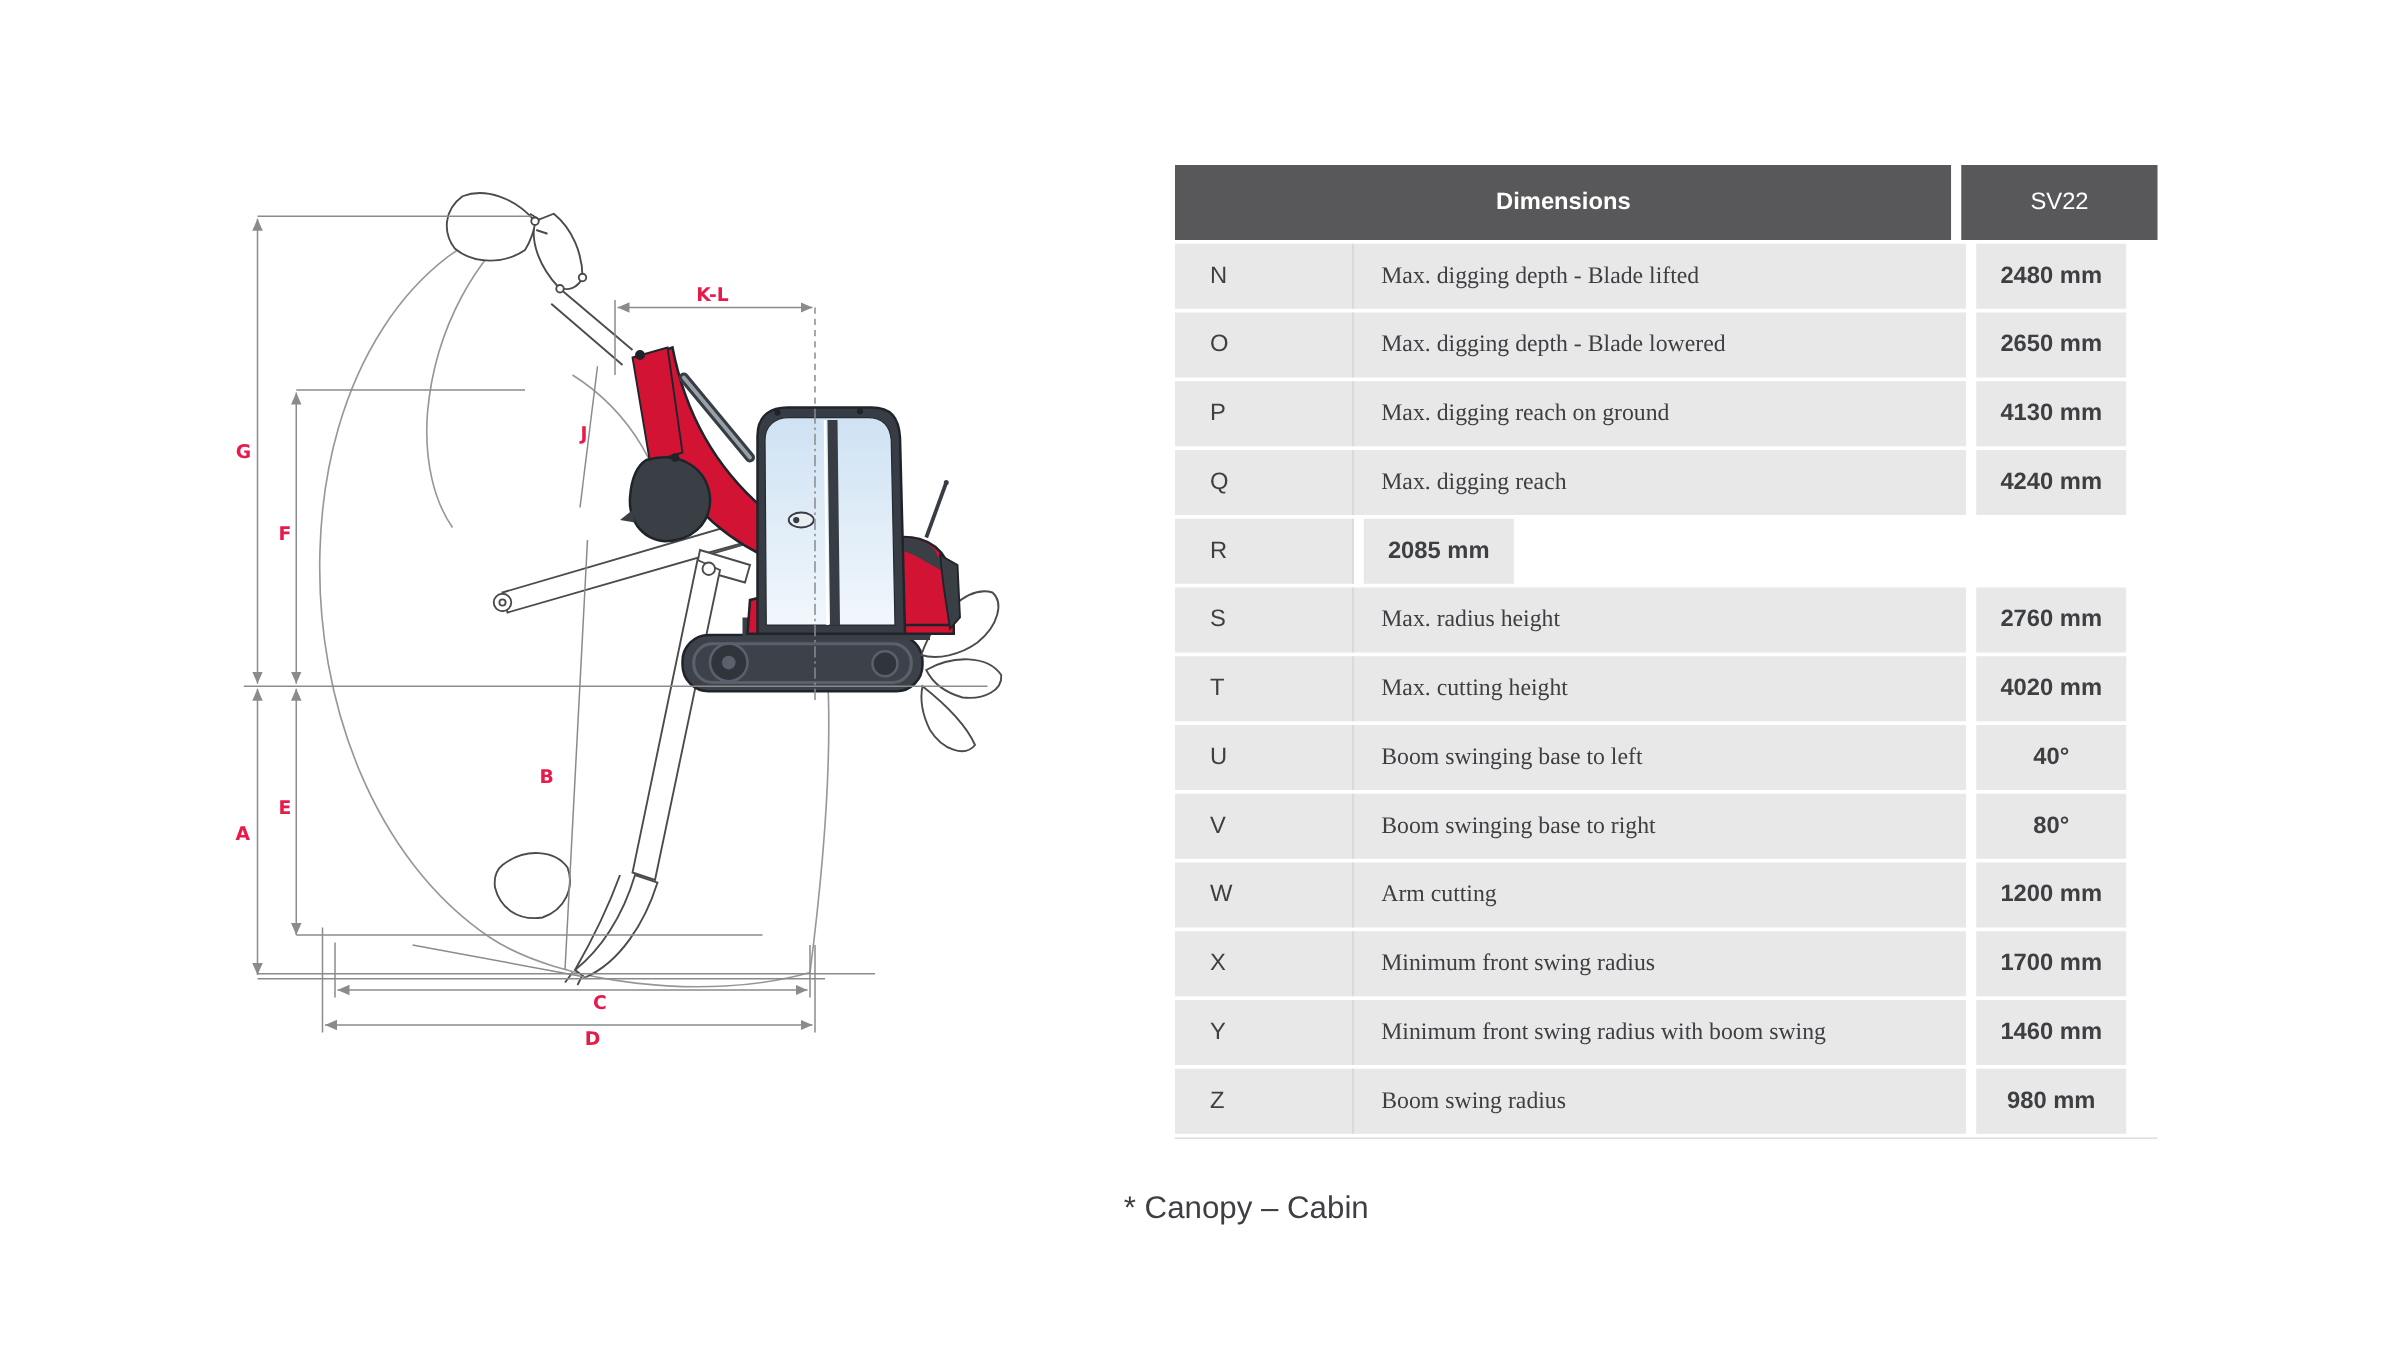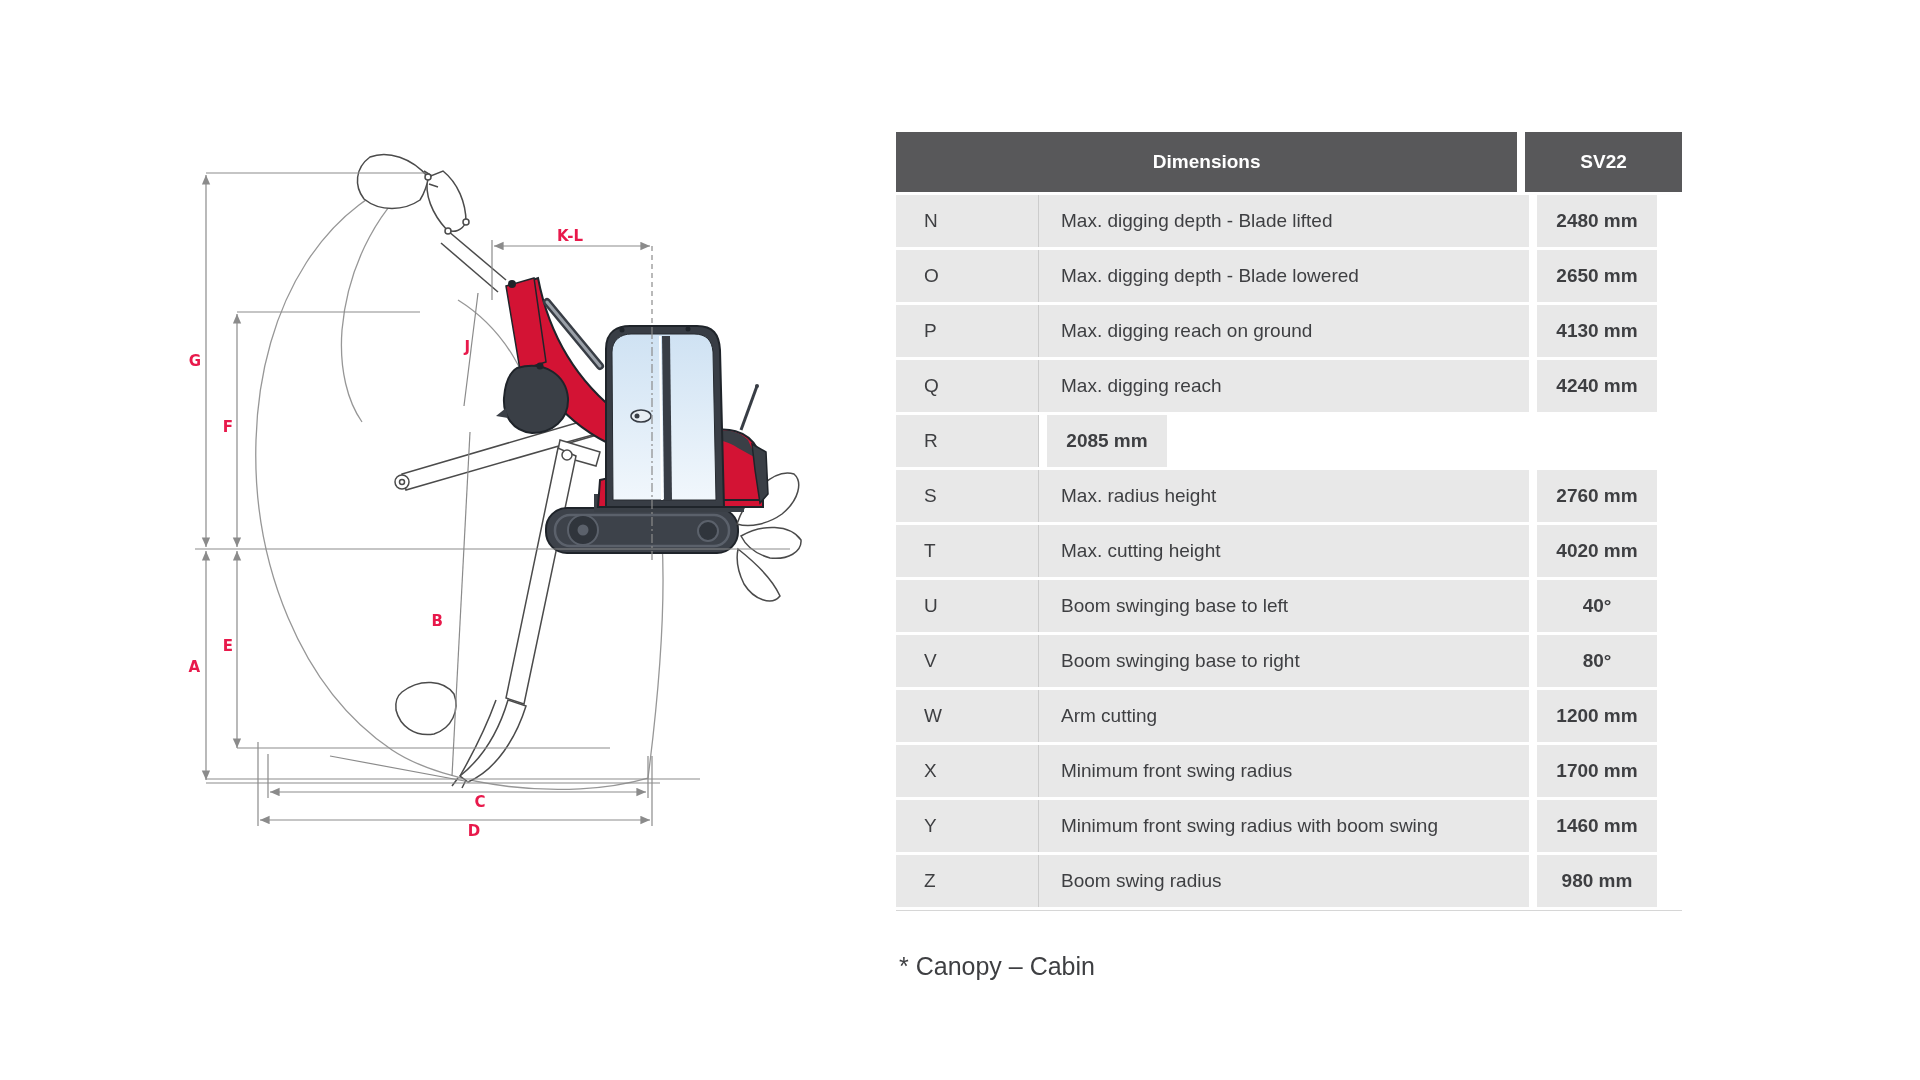--- a/index.html
+++ b/index.html
@@ -14,34 +14,34 @@
 
   
   .diagram{position:absolute;left:170px;top:130px;width:660px;height:740px;}
   .dimline{stroke:var(--line-gray);stroke-width:1.2;fill:none;}
   .envelope{stroke:#979797;stroke-width:1.3;fill:none;}
   .outline{stroke:#4b4b4b;stroke-width:1.5;fill:#ffffff;}
   .outline-n{stroke:#4b4b4b;stroke-width:1.5;fill:none;}
   .dimlabel{fill:var(--accent);font:700 15px "DejaVu Sans",sans-serif;}
 
   
-  .spec-table{position:absolute;left:896px;top:132px;width:786px;}
+  .spec-table{position:absolute;left:940px;top:132px;width:786px;}
   .thead{display:flex;height:60px;}
   .th-dim{width:634px;background:var(--header-bg);color:var(--header-text);
           display:flex;align-items:center;justify-content:center;
           font-size:19px;font-weight:700;}
   .th-gap{width:8px;background:#ffffff;}
   .th-model{width:160px;background:var(--header-bg);color:var(--header-text);
           display:flex;align-items:center;justify-content:center;
-          font-size:19px;font-weight:700;}
+          font-size:19px;font-weight:400;}
   .trow{display:flex;height:52px;margin-top:3px;font-size:19px;color:var(--row-text);}
   .td-letter{width:143px;background:var(--row-bg);border-right:1px solid var(--divider);
           display:flex;align-items:center;padding-left:28px;box-sizing:border-box;}
   .td-desc{width:490px;background:var(--row-bg);
-          display:flex;align-items:center;padding-left:22px;box-sizing:border-box;}
+          display:flex;align-items:center;padding-left:22px;box-sizing:border-box;font-family:Liberation Serif, serif;}
   .td-gap{width:8px;background:#ffffff;}
   .td-value{width:120px;background:var(--row-bg);
           display:flex;align-items:center;justify-content:center;font-weight:bold;}
   .tbottom{height:1px;background:#d6d6d6;margin-top:3px;}
 
   .footnote{position:absolute;left:899px;top:952px;font-size:25px;color:var(--row-text);}
 </style>
 </head>
 <body>
 

